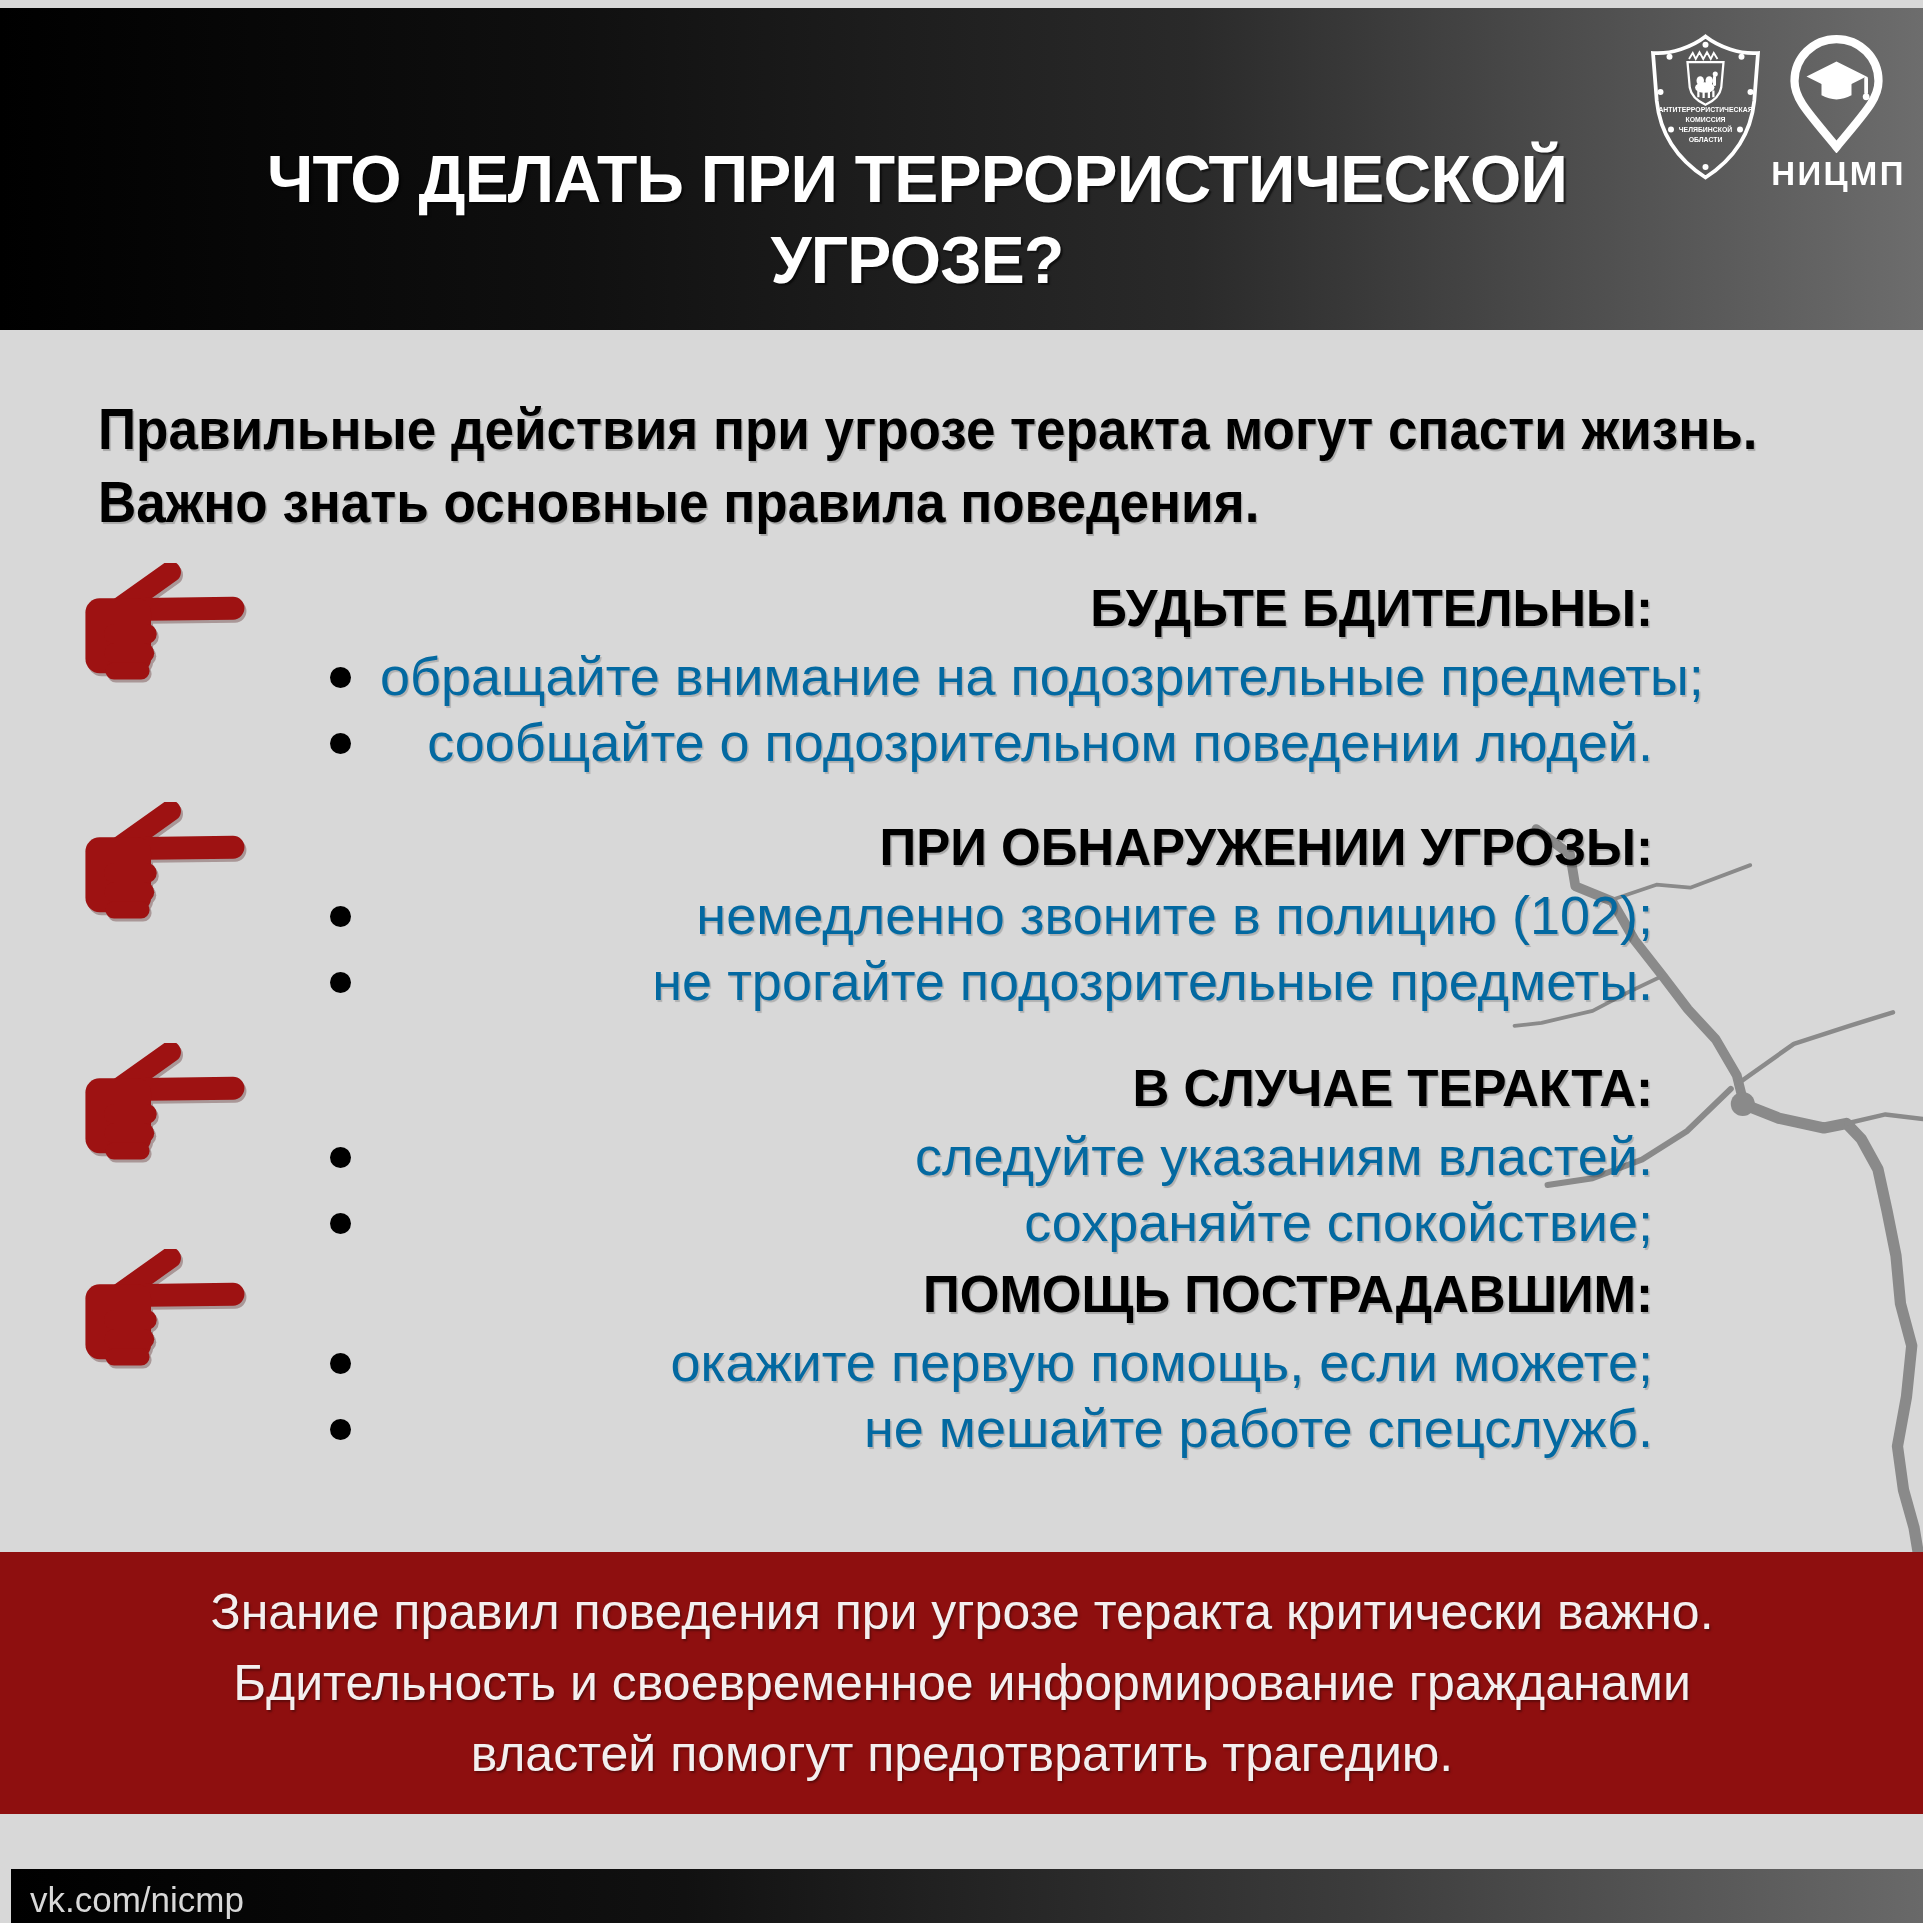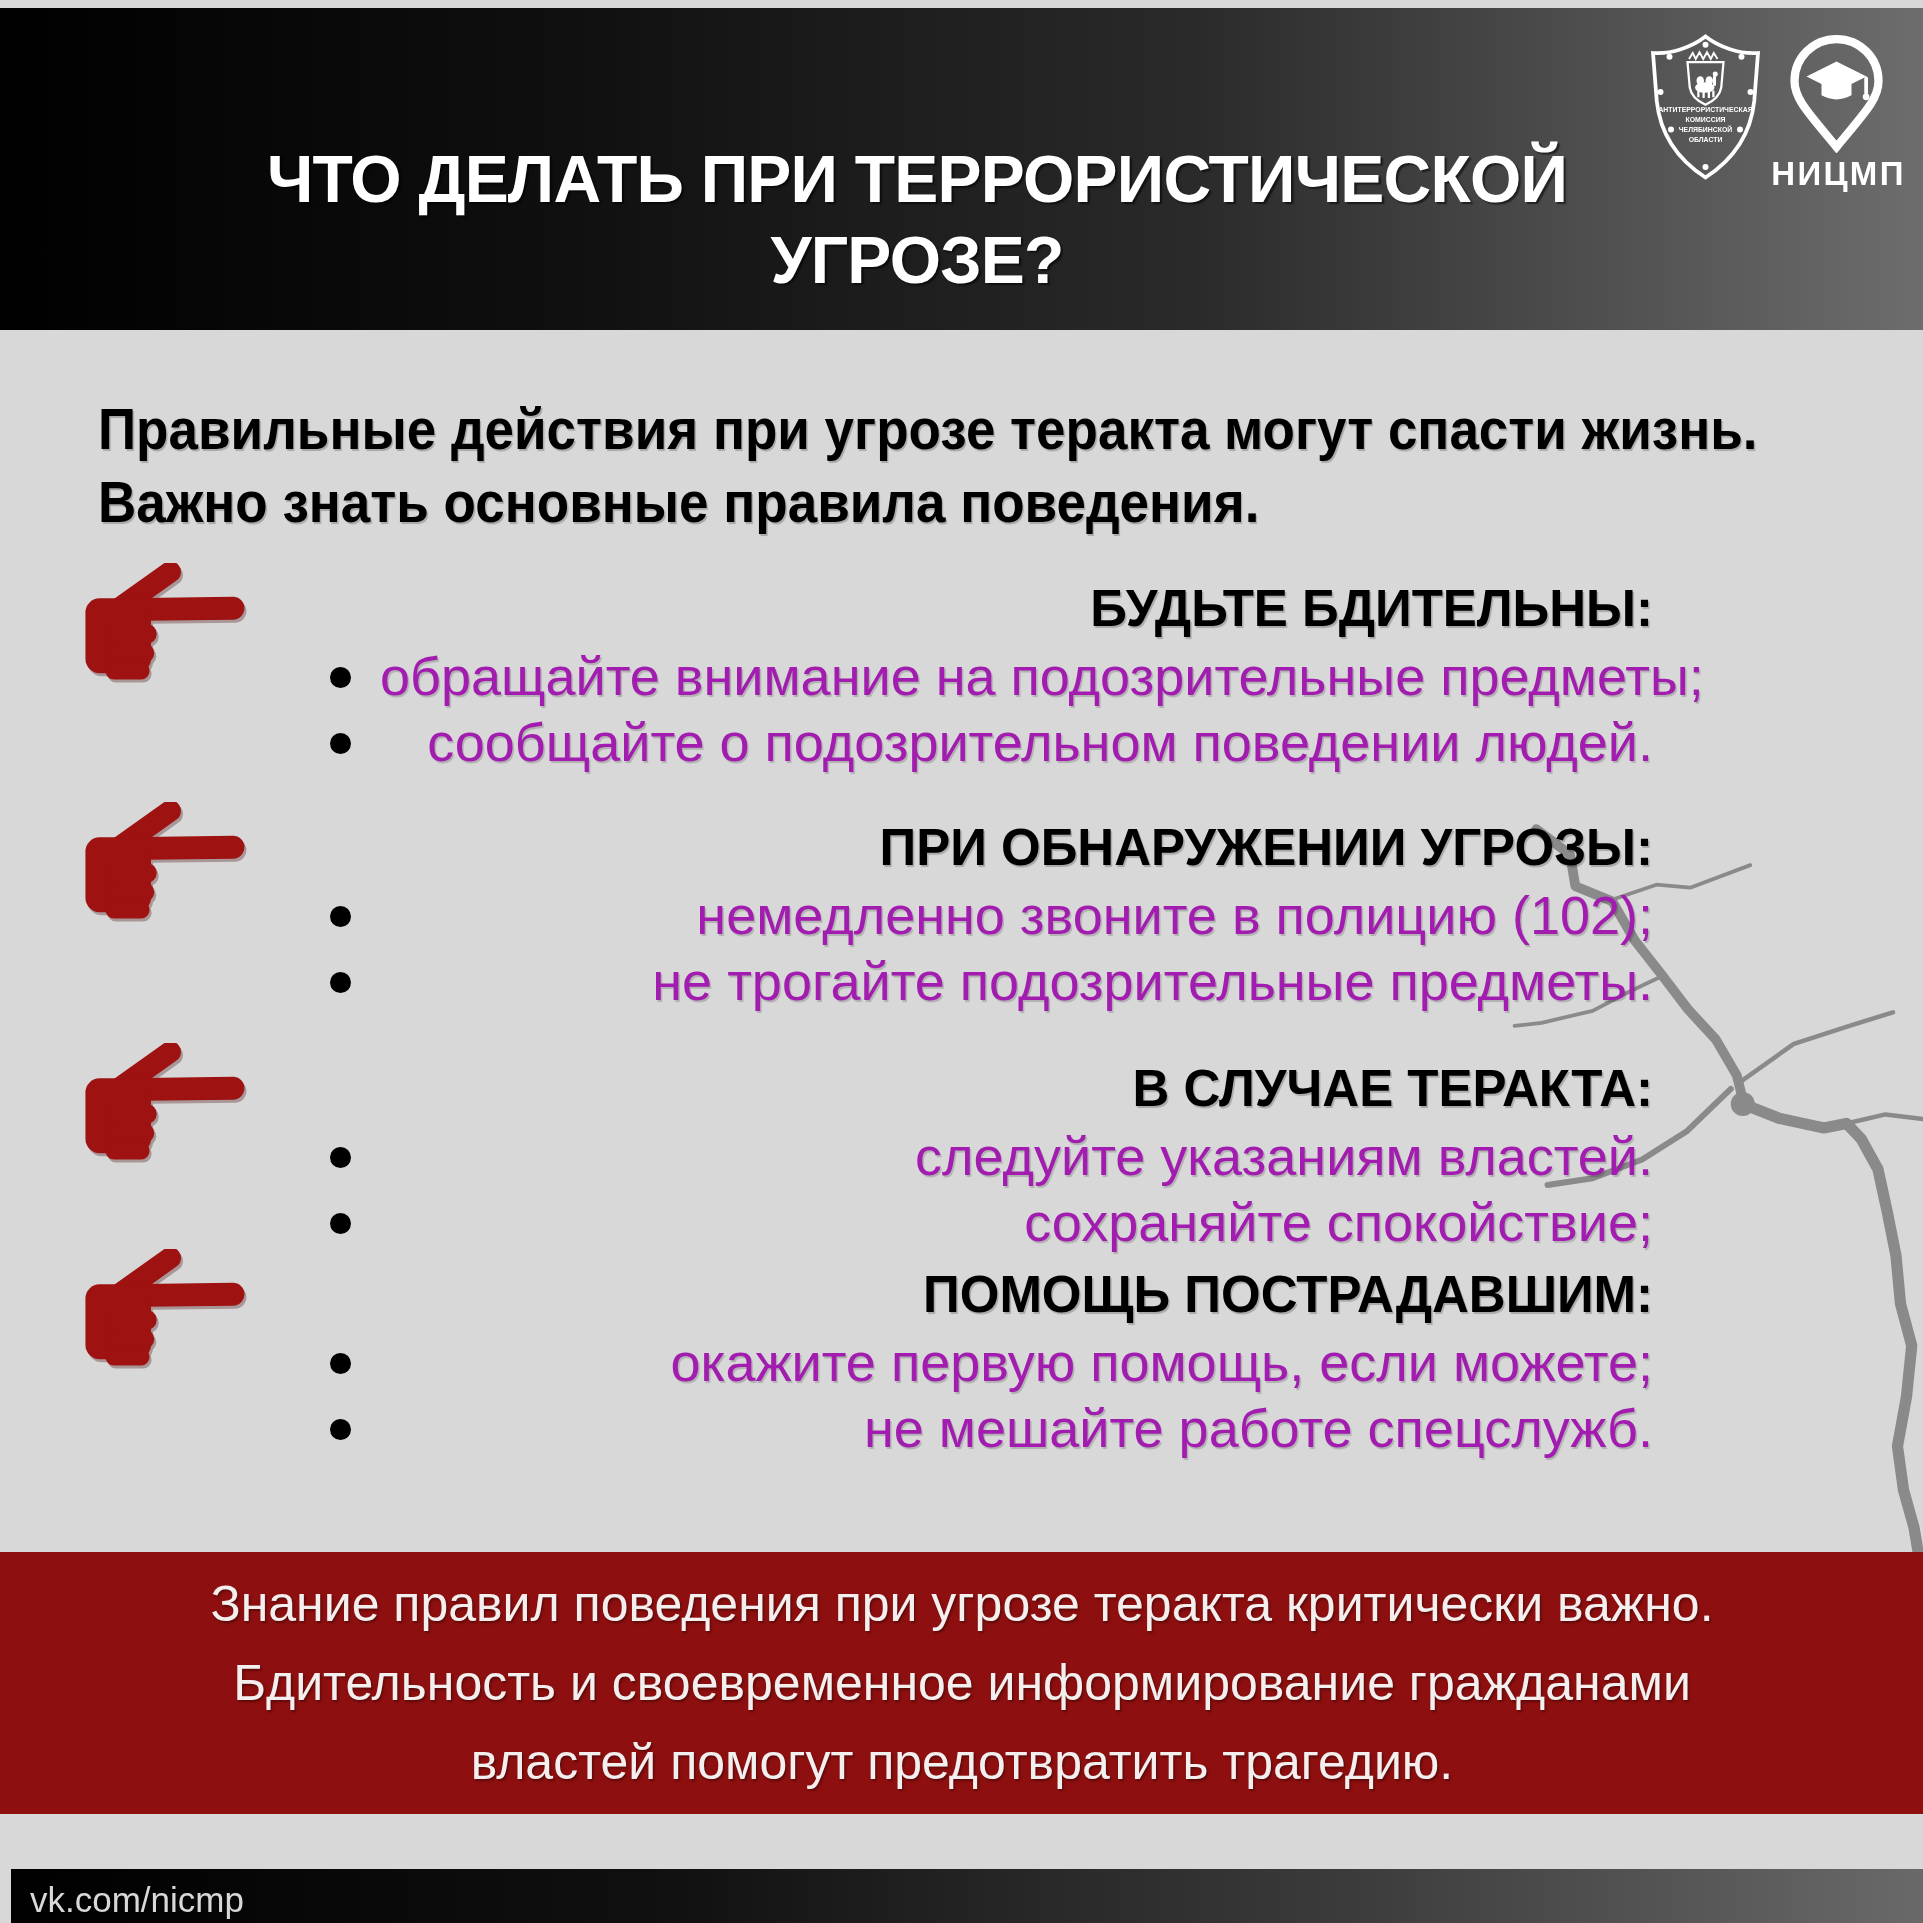--- a/index.html
+++ b/index.html
@@ -29,32 +29,32 @@
 
   
   .rule{position:absolute;left:0;width:1653px;}
   .hand{position:absolute;left:84px;top:-9px;width:164px;height:124px;
         filter:drop-shadow(2.3px 3px 0 rgba(60,0,0,.30));}
   .sec-text{margin-left:280px;text-align:right;}
   .sec-text h2{margin:0 0 9px 0;padding-top:10.5px;color:#000;font-weight:700;
                font-size:51px;line-height:51px;white-space:nowrap;
                text-shadow:1.5px 2.3px 0.8px rgba(0,0,0,.22);}
   .sec-text ul{margin:0;padding:0;list-style:none;}
-  .sec-text li{position:relative;padding-left:100px;color:#a21caf;font-weight:400;
+  .sec-text li{position:relative;padding-left:100px;color:#0369a1;font-weight:400;
                font-size:54px;line-height:66px;white-space:nowrap;
                text-shadow:1.5px 2.3px 0.8px rgba(0,0,0,.18);}
   .sec-text li::before{content:"";position:absolute;left:50px;top:24px;width:21px;height:21px;
                border-radius:50%;background:#000;}
 
   
   .crack{position:absolute;left:1495px;top:797px;width:428px;height:751px;}
 
   
   .band{position:absolute;left:0;top:1544px;width:1924px;height:262px;background:#8e0f0f;
-        display:flex;flex-direction:column;justify-content:center;align-items:center;gap:8px;}
+        display:flex;flex-direction:column;justify-content:center;align-items:center;}
   .band div{color:#f3efef;font-size:50px;line-height:71px;text-align:center;white-space:nowrap;
             text-shadow:1.5px 2.3px 2.3px rgba(0,0,0,.35);}
 
   
   .bottom-bar{position:absolute;left:11px;top:1861px;width:1924px;height:62px;
               background:linear-gradient(90deg,#000 0%,#111 35%,#3c3c3c 70%,#6a6a6a 100%);
               display:flex;align-items:center;}
   .vk{margin-left:19px;color:#d8d8d8;font-size:35px;text-decoration:none;}
 </style>
 </head>

